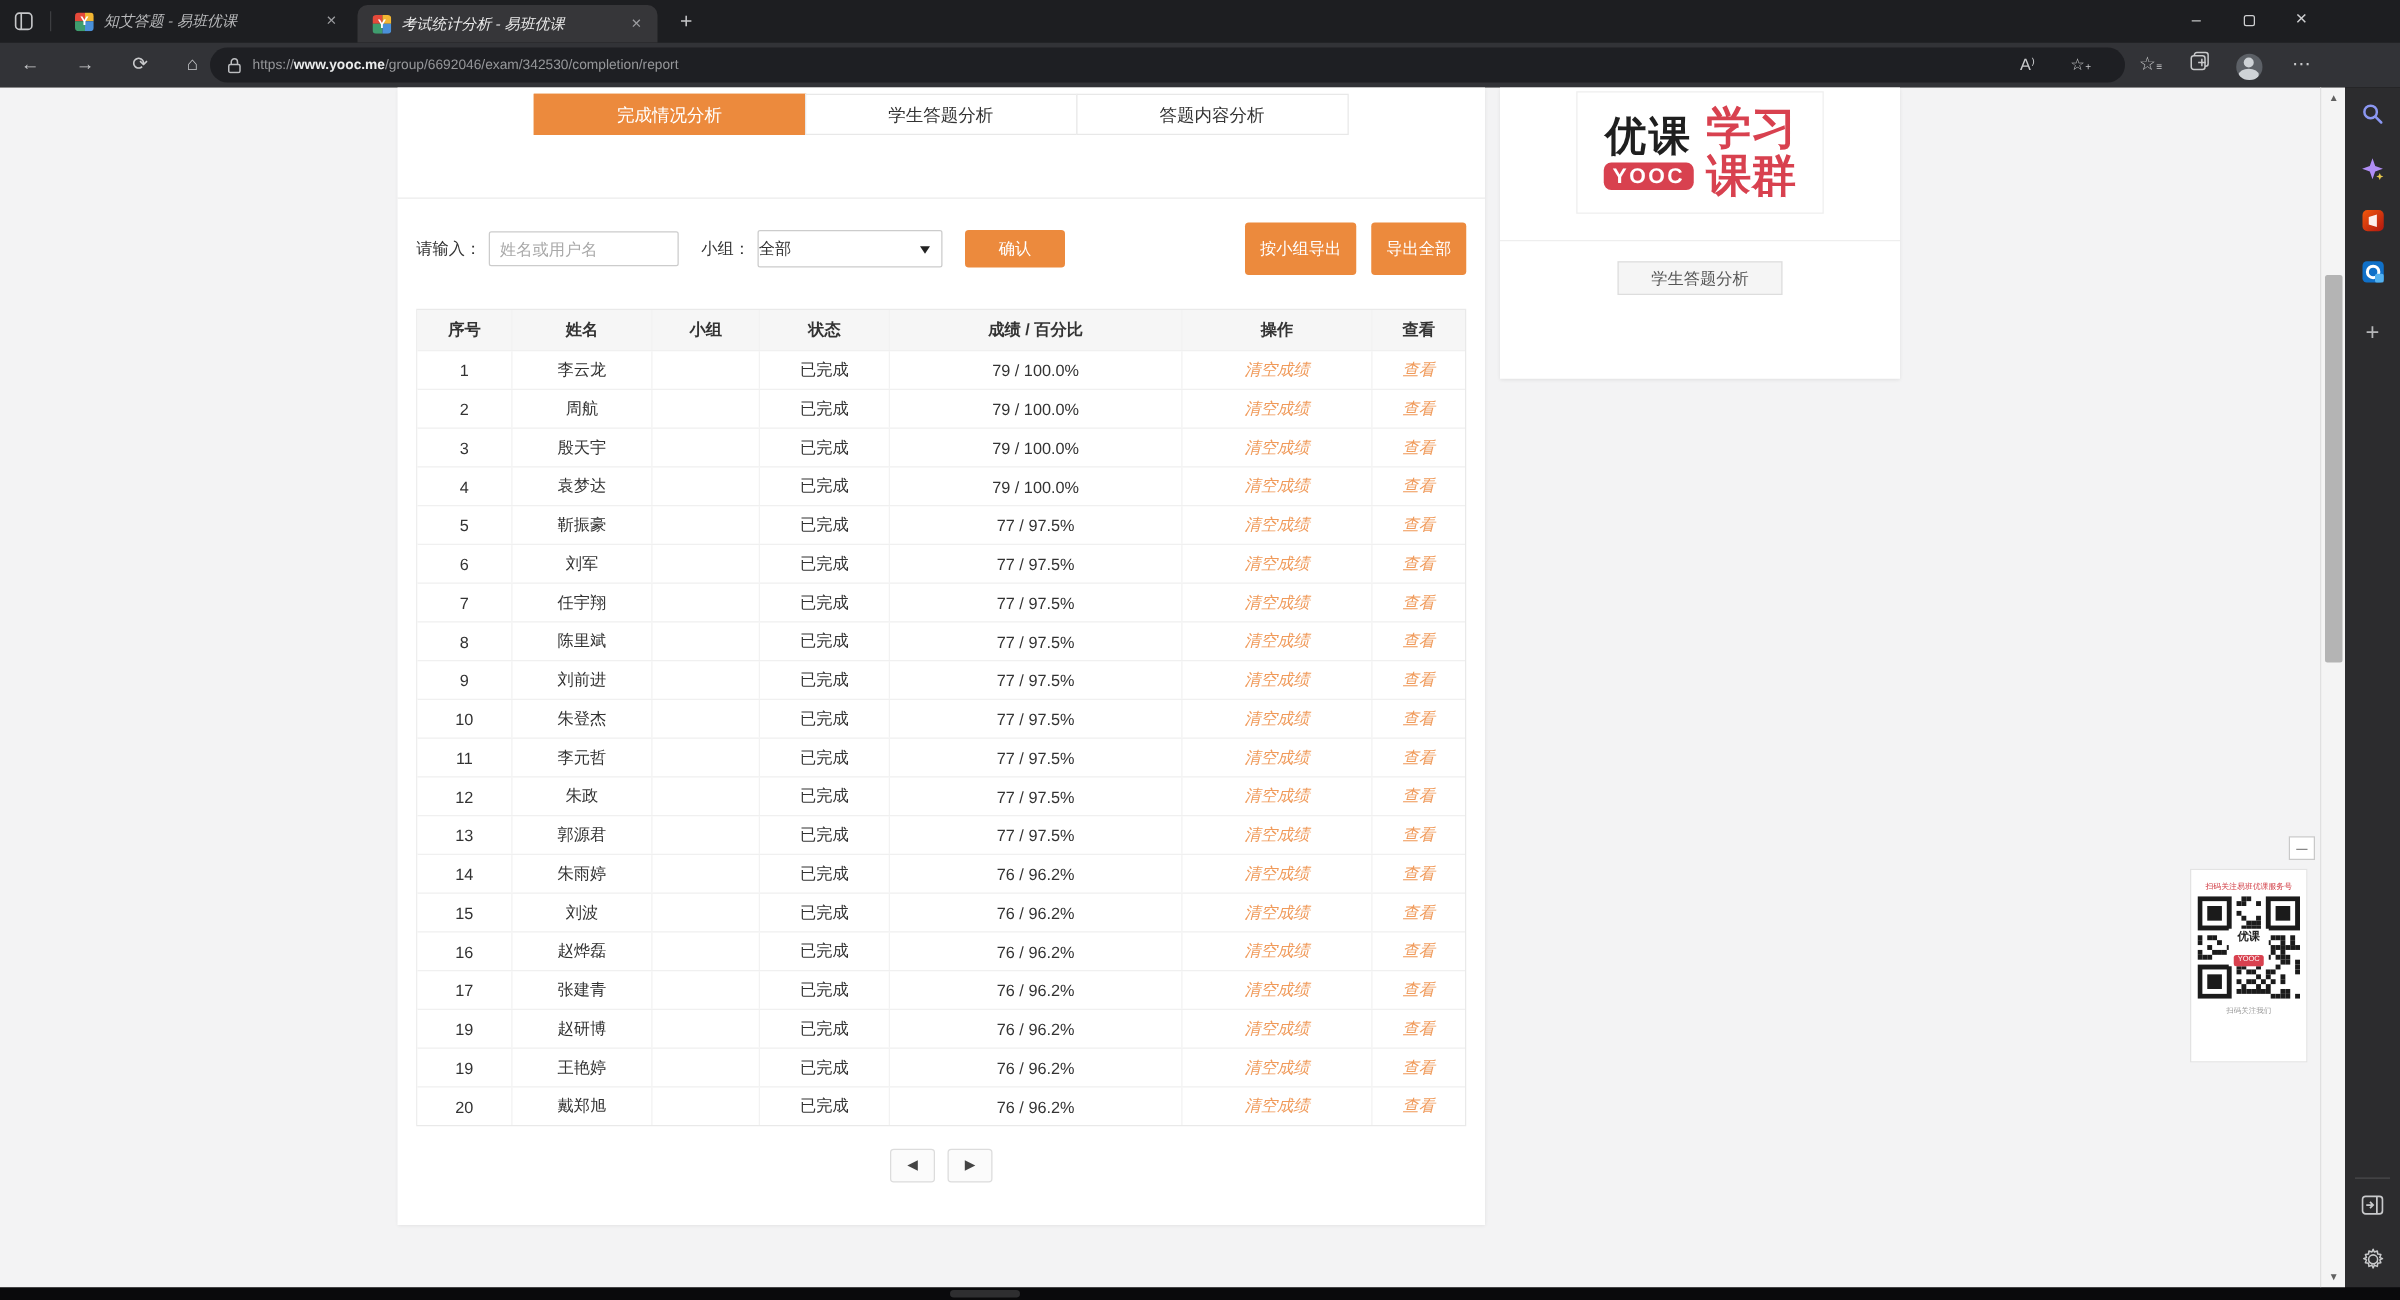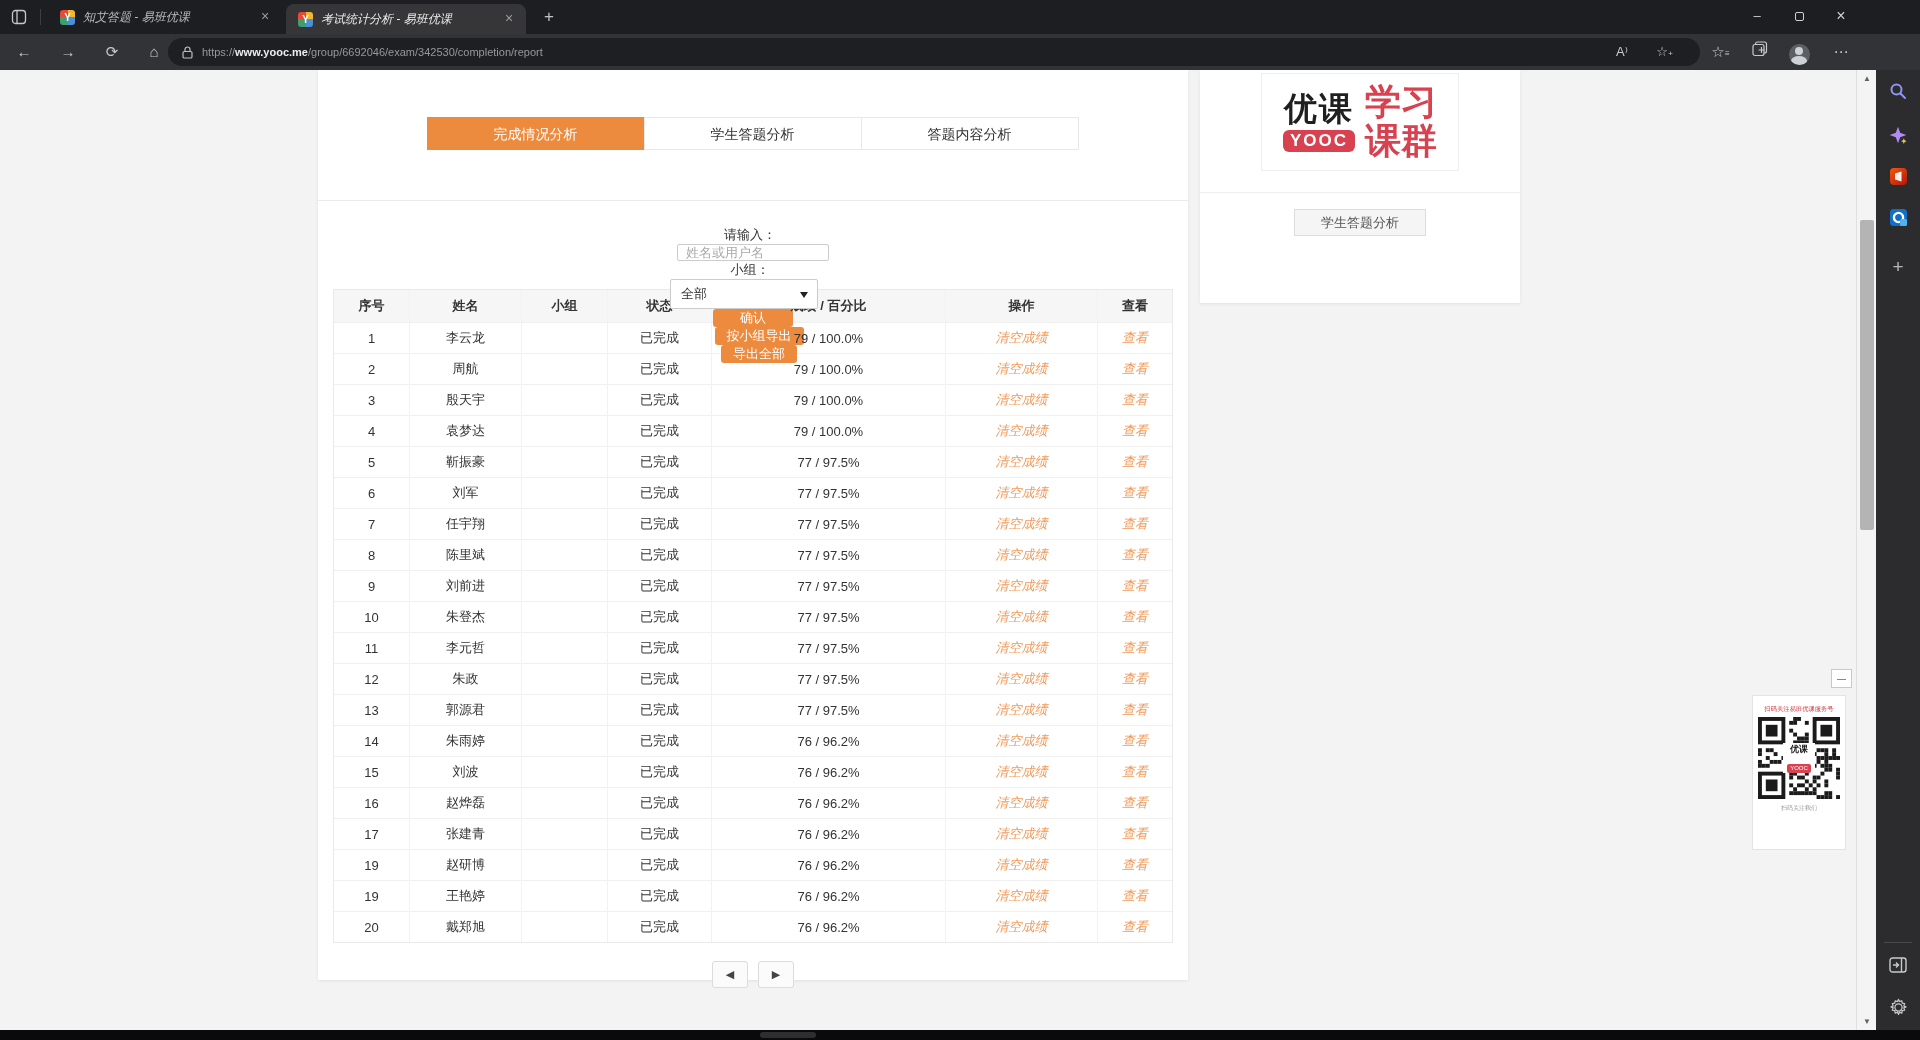--- a/index.html
+++ b/index.html
@@ -36,29 +36,29 @@
   .tb-ic { position:absolute; top:6px; width:26px; height:24px; text-align:center; line-height:24px; color:#c9cacc; font-size:15px; }
   .star-plus { position:relative; display:inline-block; }
   .star-plus s { position:absolute; right:-5px; bottom:-2px; text-decoration:none; font-size:8px; color:#c9cacc; }
   .avatar-circ { display:inline-block; width:21px; height:21px; border-radius:50%; background:#5c6066; position:relative; overflow:hidden; vertical-align:middle; }
   .avatar-circ i { position:absolute; left:6.5px; top:3px; width:8px; height:8px; border-radius:50%; background:#ced2d6; }
   .avatar-circ u { position:absolute; left:2.5px; top:12px; width:16px; height:10px; border-radius:50%; background:#ced2d6; }
 
   
   .content { position:absolute; left:0; top:70px; width:1856px; height:960px; background:#f3f3f4; }
   .main-card { position:absolute; left:318px; top:0; width:870px; height:910px; background:#fff; box-shadow:0 1px 3px rgba(0,0,0,.08); }
-  .ptabs { display:flex; justify-content:center; padding-top:5px;margin-top:42px; }
+  .ptabs { display:flex; justify-content:center; padding-top:5px; }
   .ptab { width:218px; height:33px; line-height:33px; text-align:center; font-size:14px; color:#333; background:#fff; border:1px solid #e8e8e8; margin-left:-1px; }
   .ptab.on { background:var(--accent); color:#fff; border-color:var(--accent); }
   .card-sep { margin-top:50px; border-top:1px solid #ebebeb; }
-  .filter-row { display:flex; align-items:center; height:30px; margin:25px 15px 0 15px; font-size:13px; color:#333;flex-direction:column; }
+  .filter-row { display:flex; align-items:center; height:30px; margin:25px 15px 0 15px; font-size:13px; color:#333; }
   .flabel { margin-right:6px; }
   .fin { width:152px; height:28px; border:1px solid #ccc; border-radius:2px; padding:0 8px; font-size:13px; color:#333; outline:none; font-family:inherit; }
   .fin::placeholder { color:#a9a9a9; }
-  .gsel { position:relative; width:148px; height:30px; border:1px solid #ccc; border-radius:2px; background:#fff; line-height:28px; padding-left:10px; margin-right:18px; }
+  .gsel { position:relative; width:148px; height:30px; border:1px solid #ccc; border-radius:2px; background:#fff; line-height:28px; margin-right:18px; }
   .gsel:after { content:""; position:absolute; right:9px; top:12px; border-left:4.5px solid transparent; border-right:4.5px solid transparent; border-top:6px solid #222; }
   .obtn { background:var(--accent); color:#fff; border:none; border-radius:3px; font-size:13px; font-family:inherit; }
   .confirm-btn { width:80px; height:30px; }
   .exp-btn { height:42px; padding:0 12px; margin-left:12px; }
   .spacer { flex:1; }
   .gap18 { width:18px; }
 
   .tbl { margin:33px 15px 0 15px; width:840px; border:1px solid #e9e9e9; }
   .thead { display:flex; height:32px; background:#f6f6f6; font-weight:bold; }
   .trow { display:flex; height:31px; border-top:1px solid #f0f0f0; background:#fff; }

